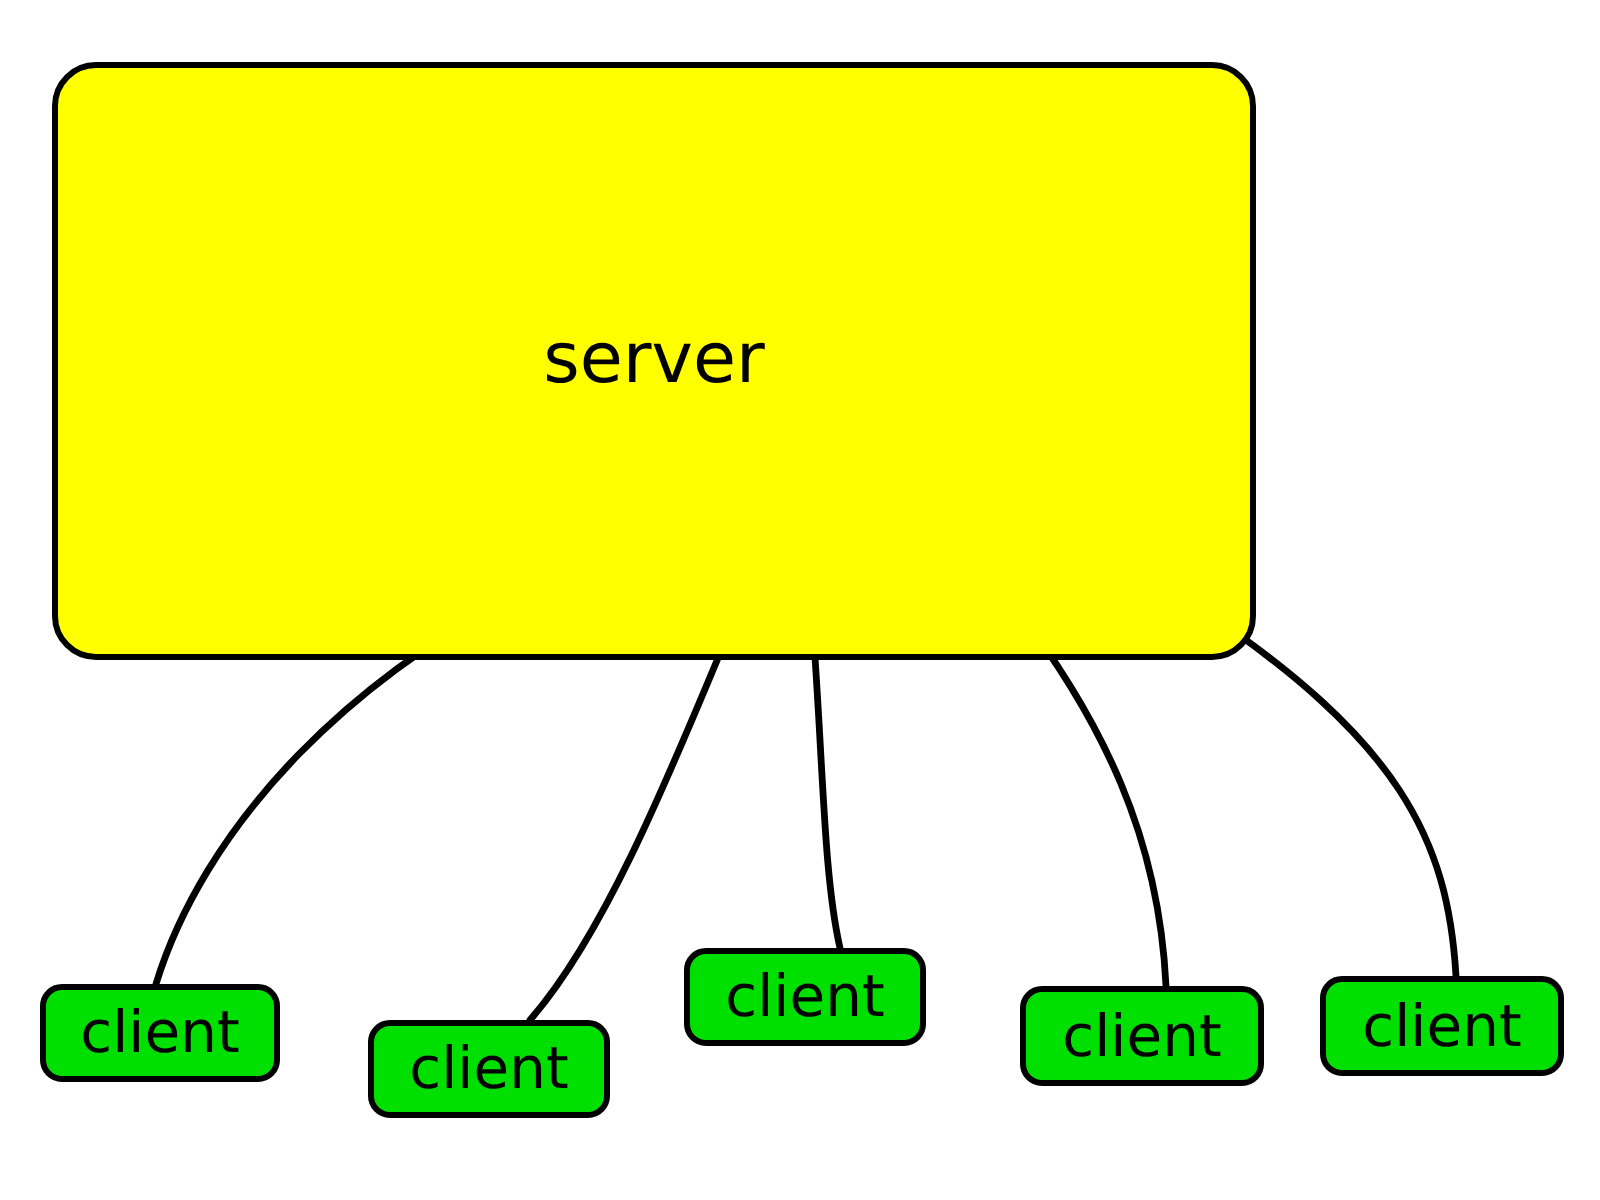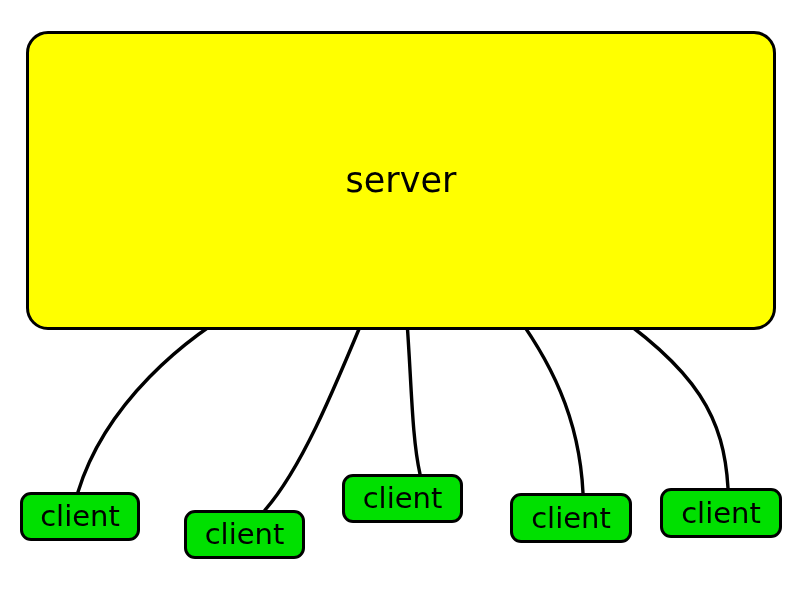--- a/index.html
+++ b/index.html
@@ -35,21 +35,21 @@
     border: 3px solid #000000;
   }
   .node-label {
     color: #000000;
     line-height: 1;
     white-space: nowrap;
   }
   #server-node {
     left: 26px;
     top: 31px;
-    width: 750px;
+    width: 602px;
     height: 299px;
     background: #ffff00;
     border-radius: 22px;
   }
   #server-node .node-label {
     font-size: 35px;
   }
   .client-node {
     background: #00e000;
     border-radius: 11px;

